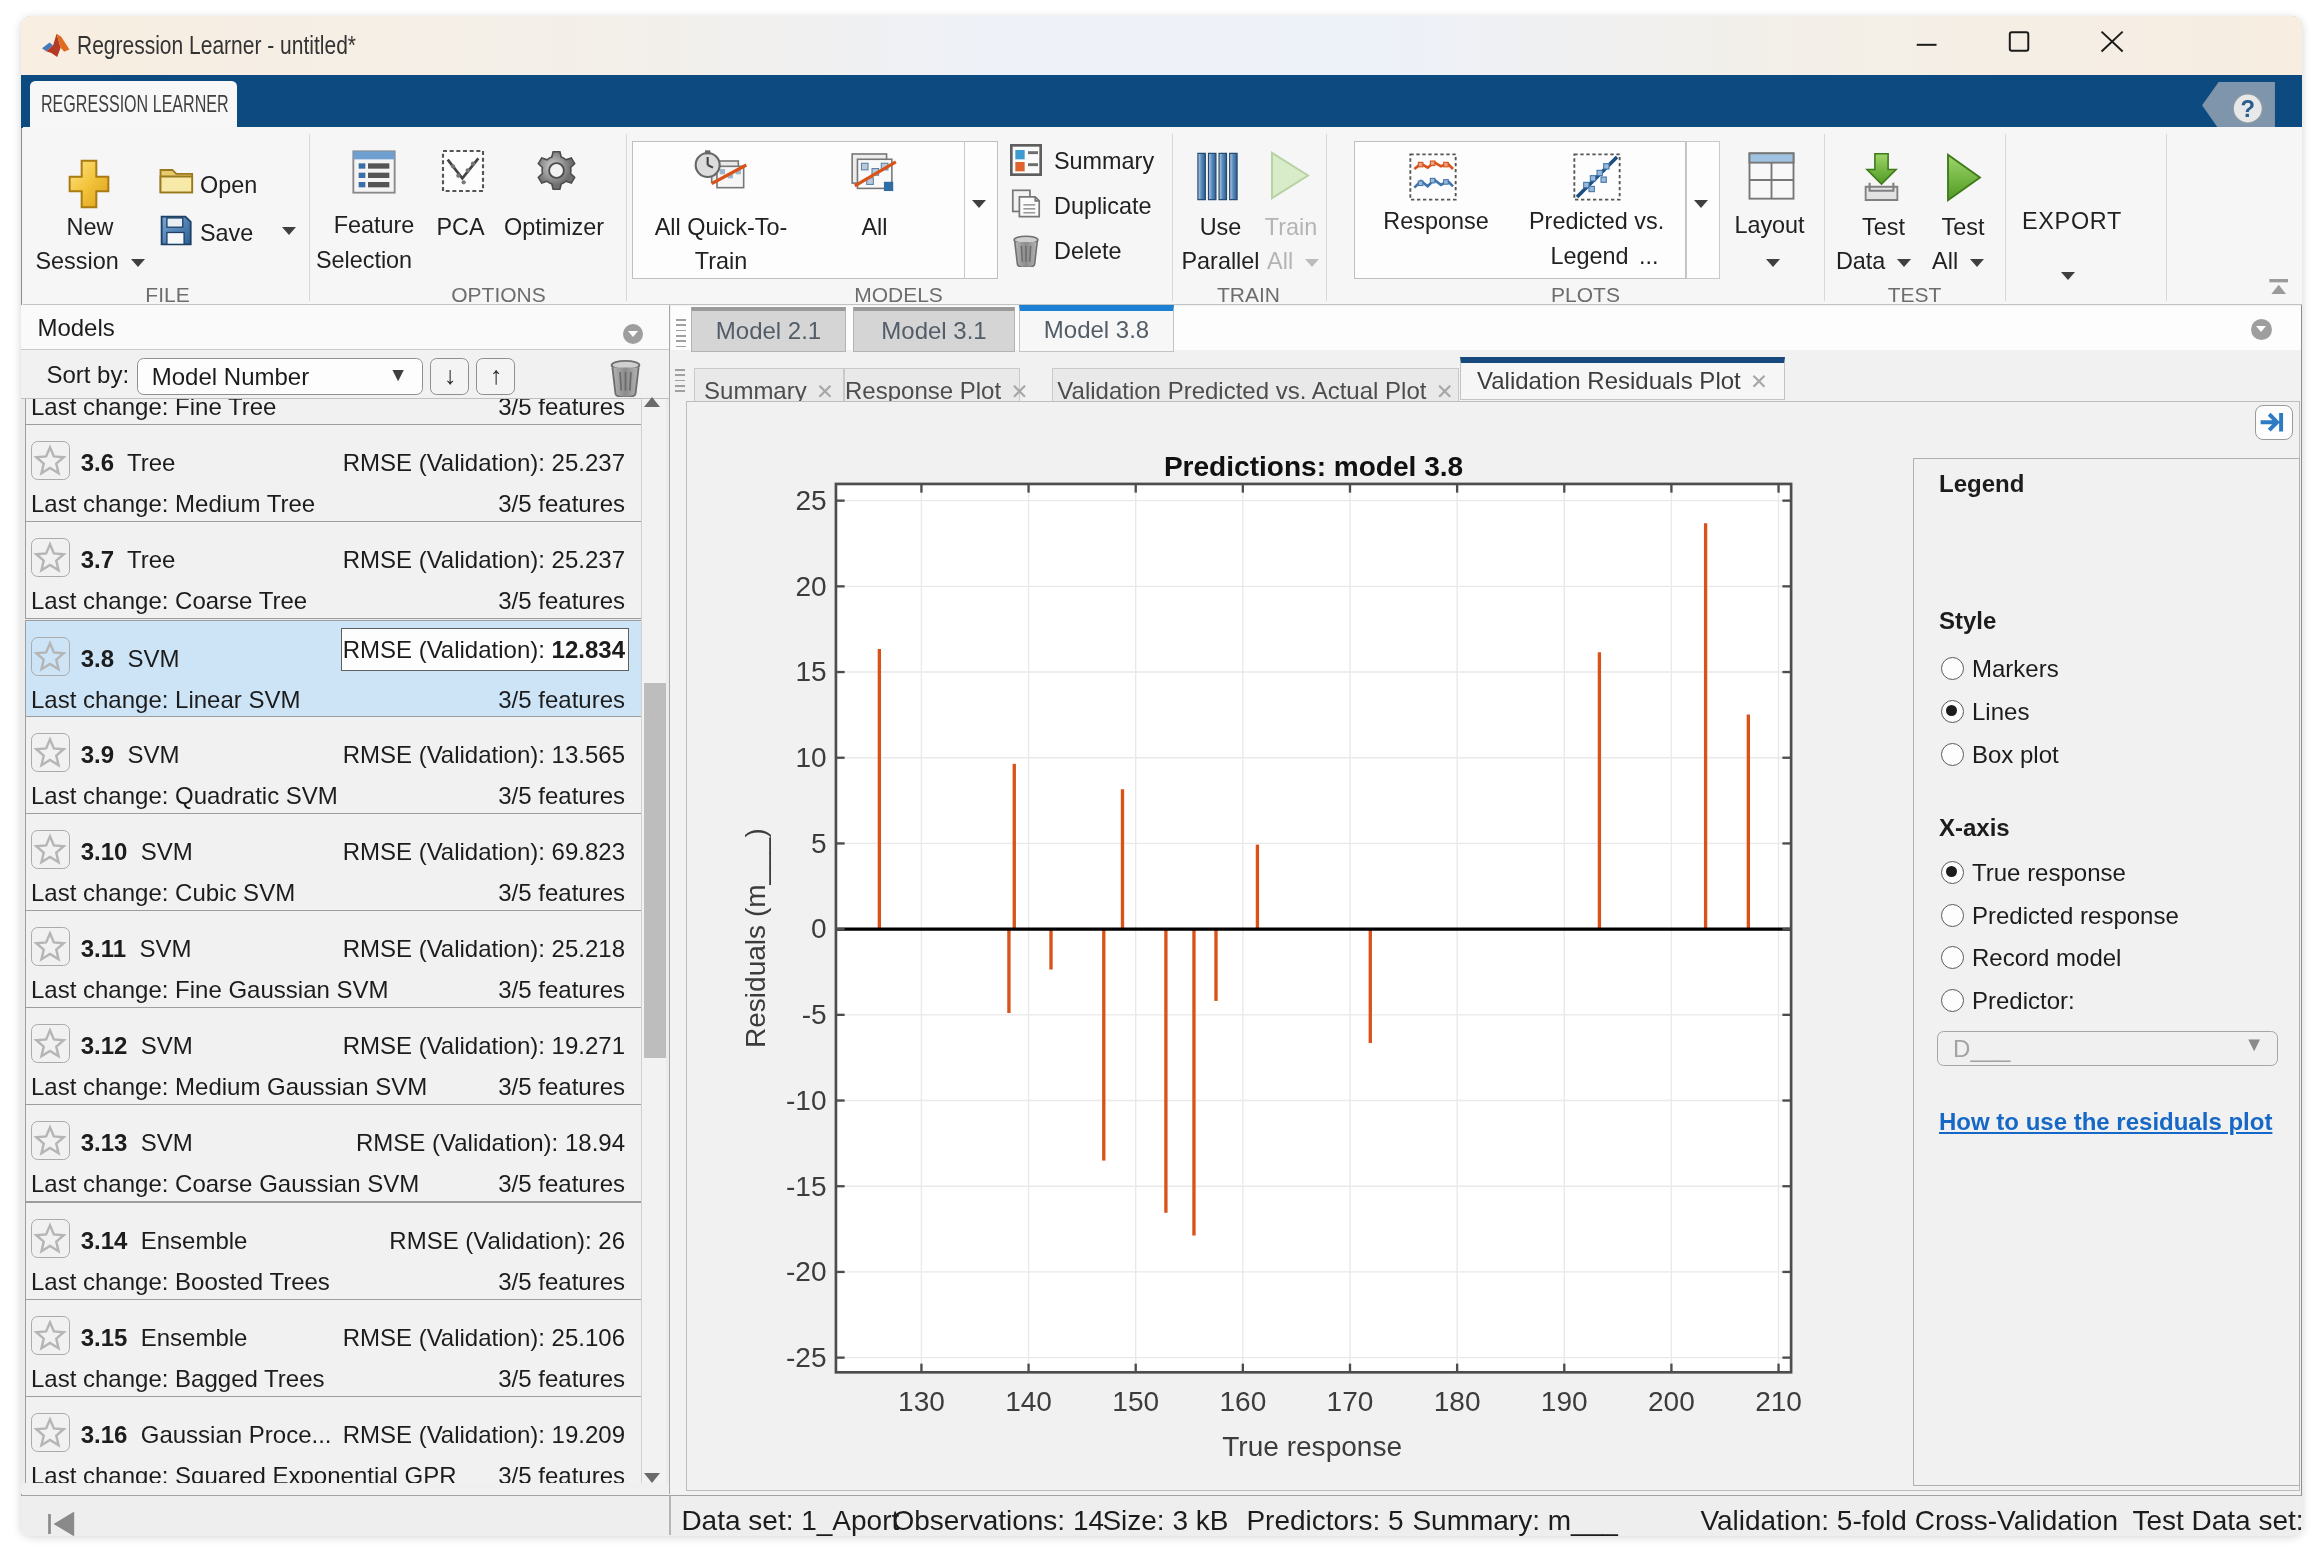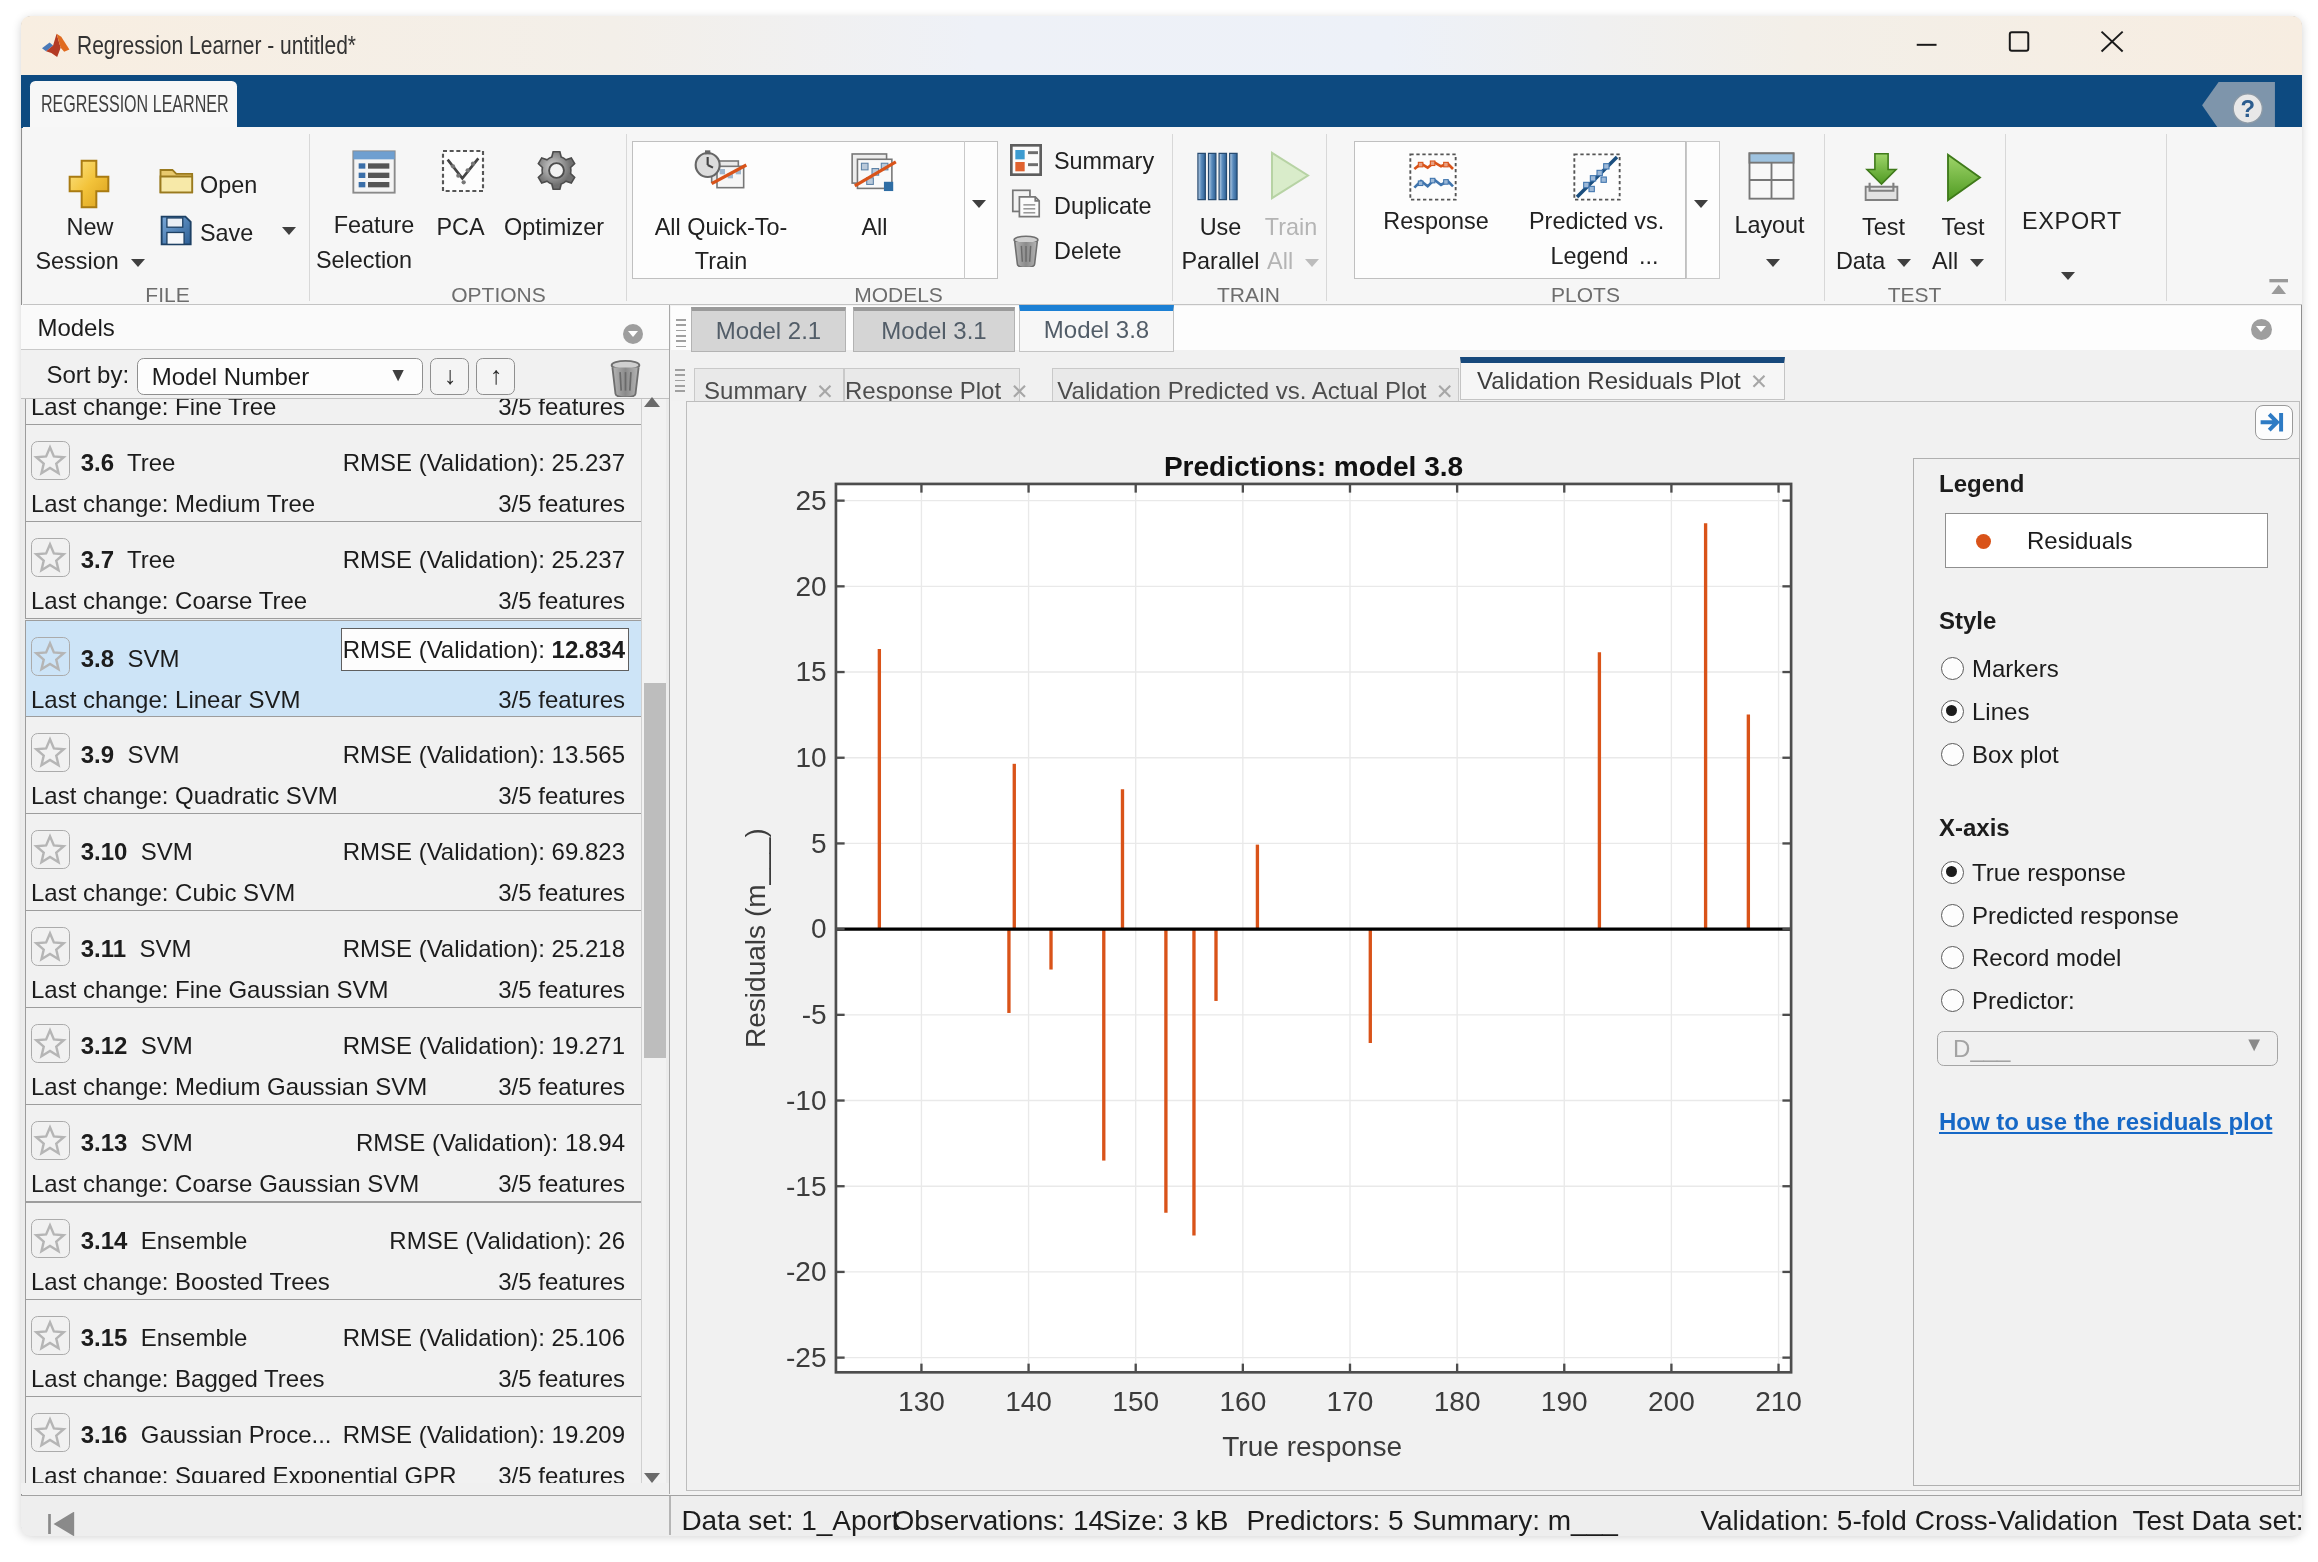--- a/index.html
+++ b/index.html
@@ -557,24 +557,20 @@
 <div class="abs" style="left:623px;top:324px;width:20px;height:20px;border-radius:50%;background:#9e9e9e;"></div>
 <div class="abs" style="left:628px;top:331px;width:0;height:0;border-left:5.3px solid transparent;border-right:5.3px solid transparent;border-top:6.7px solid #fff;"></div>
 <div class="abs" style="left:2251px;top:319px;width:21px;height:21px;border-radius:50%;background:#9e9e9e;"></div>
 <div class="abs" style="left:2256px;top:326px;width:0;height:0;border-left:5.3px solid transparent;border-right:5.3px solid transparent;border-top:6.7px solid #fff;"></div>
 
 <div class="abs" style="left:644px;top:397px;width:0;height:0;border-left:8px solid transparent;border-right:8px solid transparent;border-bottom:10px solid #6a6a6a;"></div>
 <div class="abs" style="left:644px;top:1473px;width:0;height:0;border-left:8px solid transparent;border-right:8px solid transparent;border-top:10px solid #6a6a6a;"></div>
 
 <div id="rpanel">
 <div class="rphead" style="top:10.7px">Legend</div>
-<div class="abs" style="left:31px;top:54px;width:323px;height:55px;background:#ffffff;border:0.7px solid #8f8f8f;">
-  <div class="abs" style="left:30px;top:20px;width:15.4px;height:15.4px;border-radius:50%;background:#d95319;"></div>
-  <div class="abs" style="left:81px;top:13.4px;">Residuals</div>
-</div>
 <div class="rphead" style="top:148px">Style</div>
 <div class="radio" style="top:198px"></div>
     <div class="rlab" style="top:196px">Markers</div>
 <div class="radio on" style="top:241px"></div>
     <div class="rlab" style="top:239px">Lines</div>
 <div class="radio" style="top:284px"></div>
     <div class="rlab" style="top:282px">Box plot</div>
 <div class="rphead" style="top:355px">X-axis</div>
 <div class="radio on" style="top:402px"></div>
     <div class="rlab" style="top:400px">True response</div>

